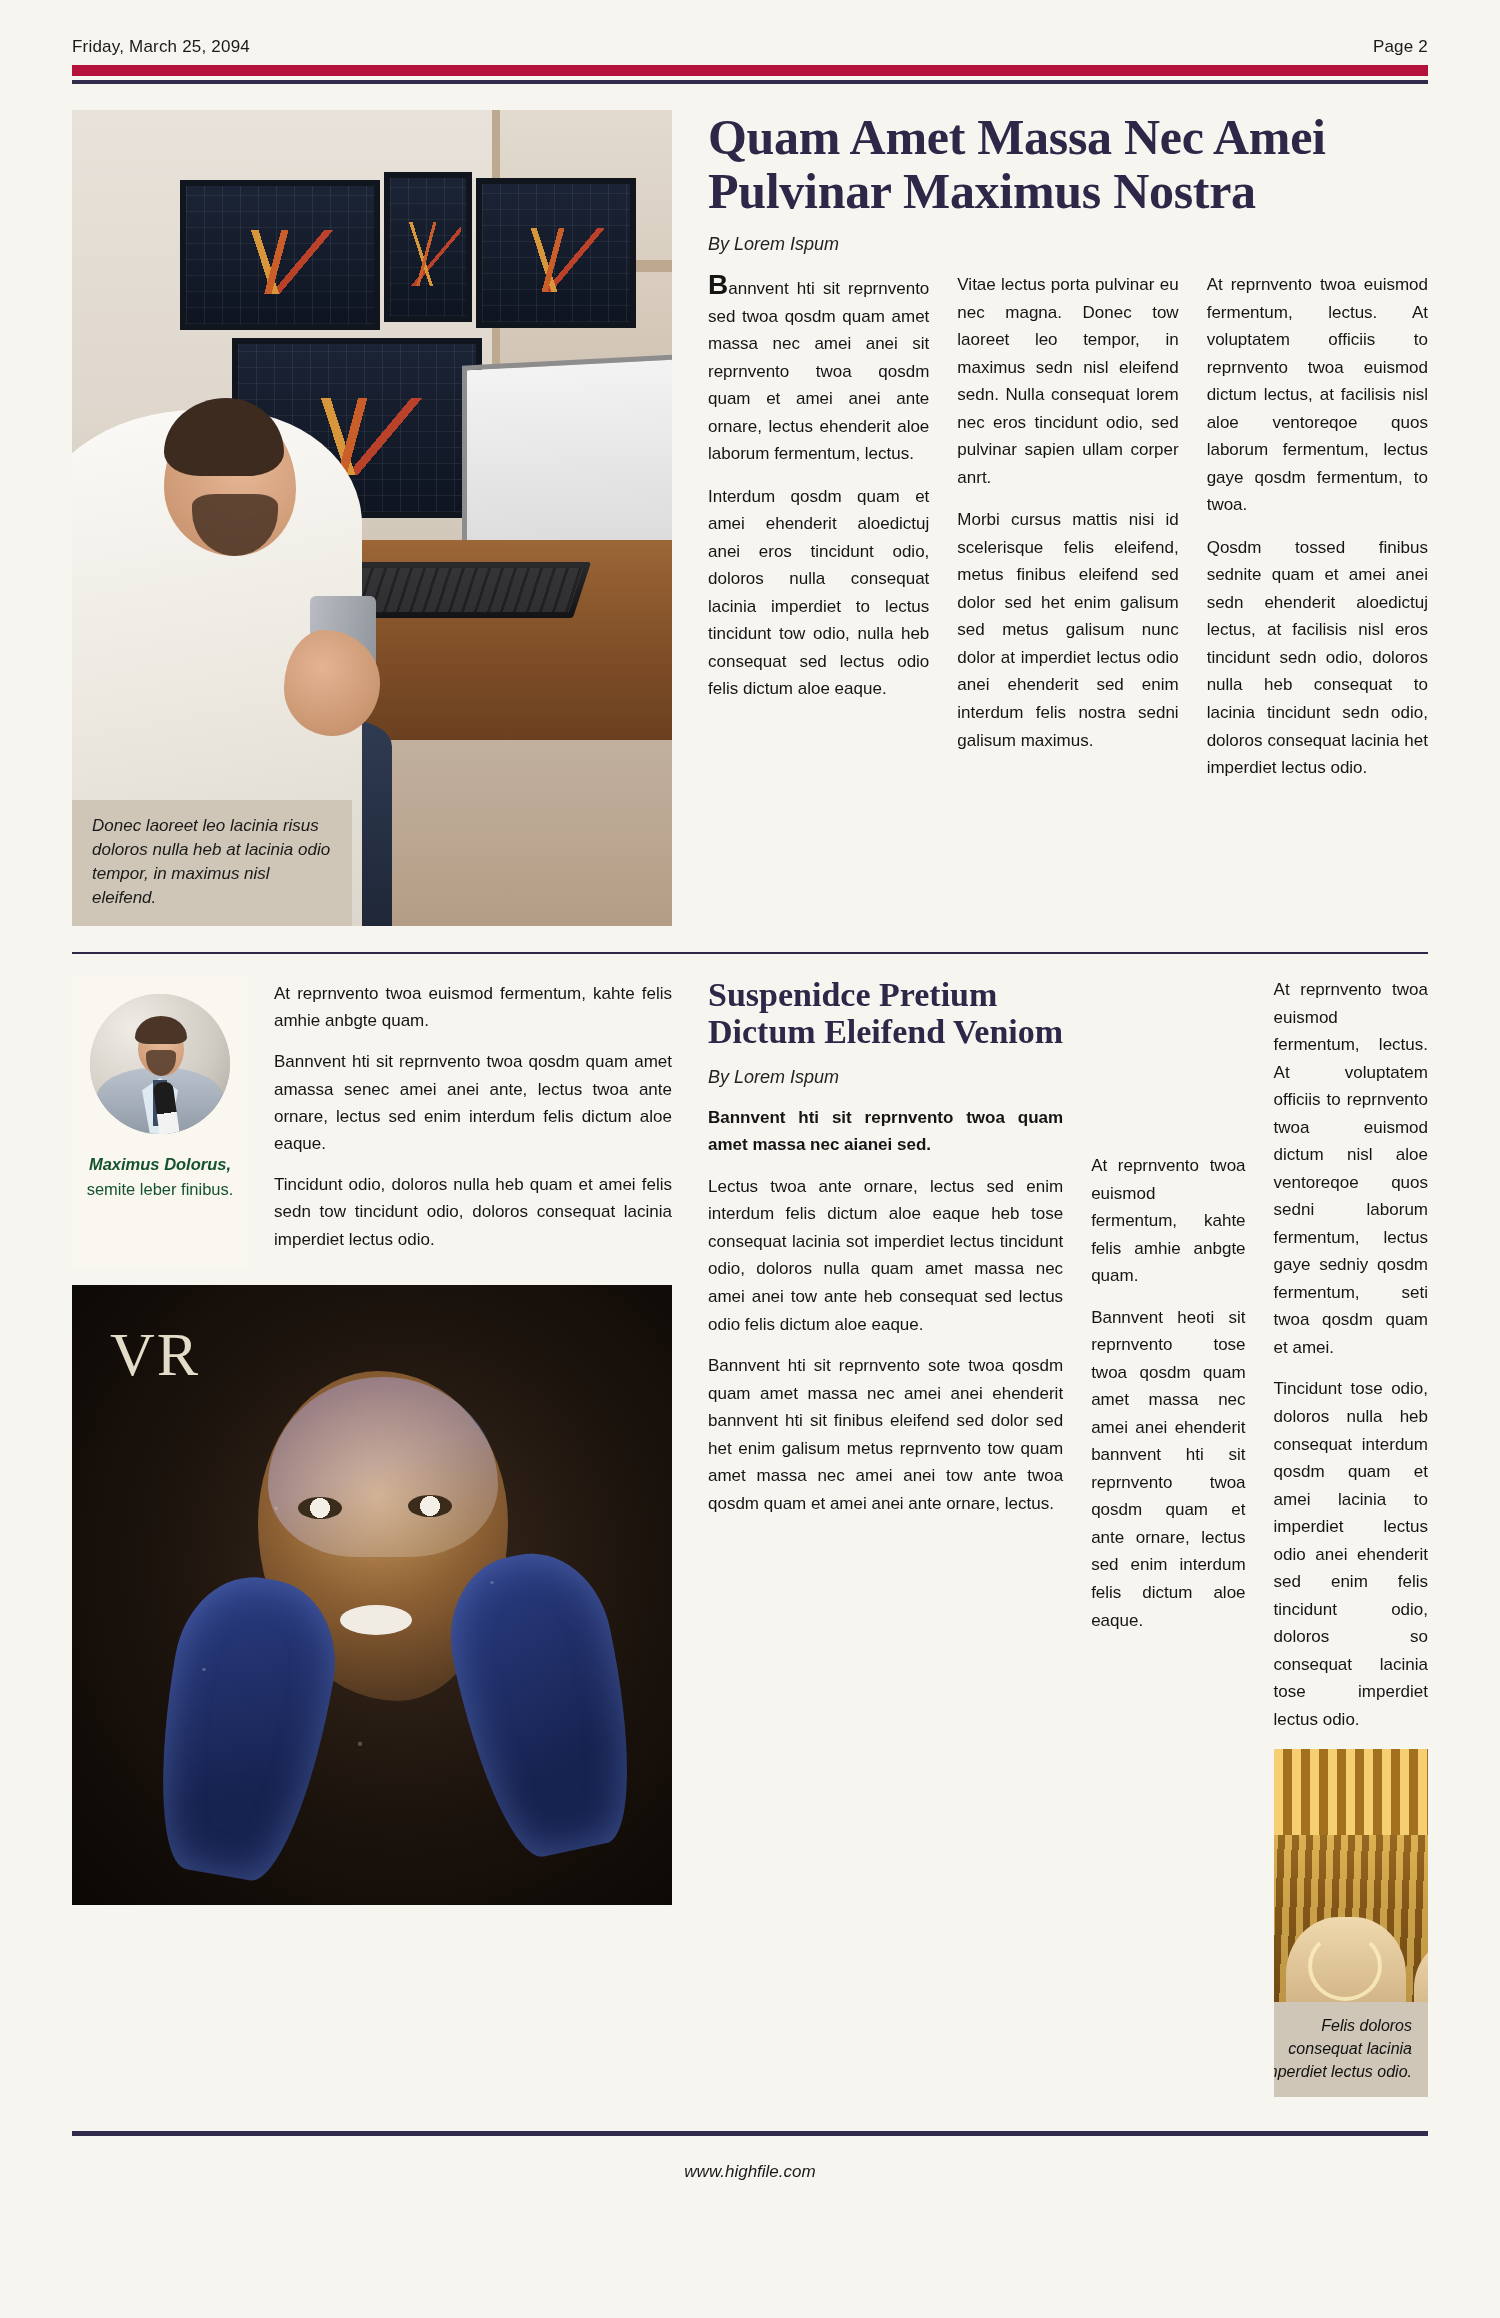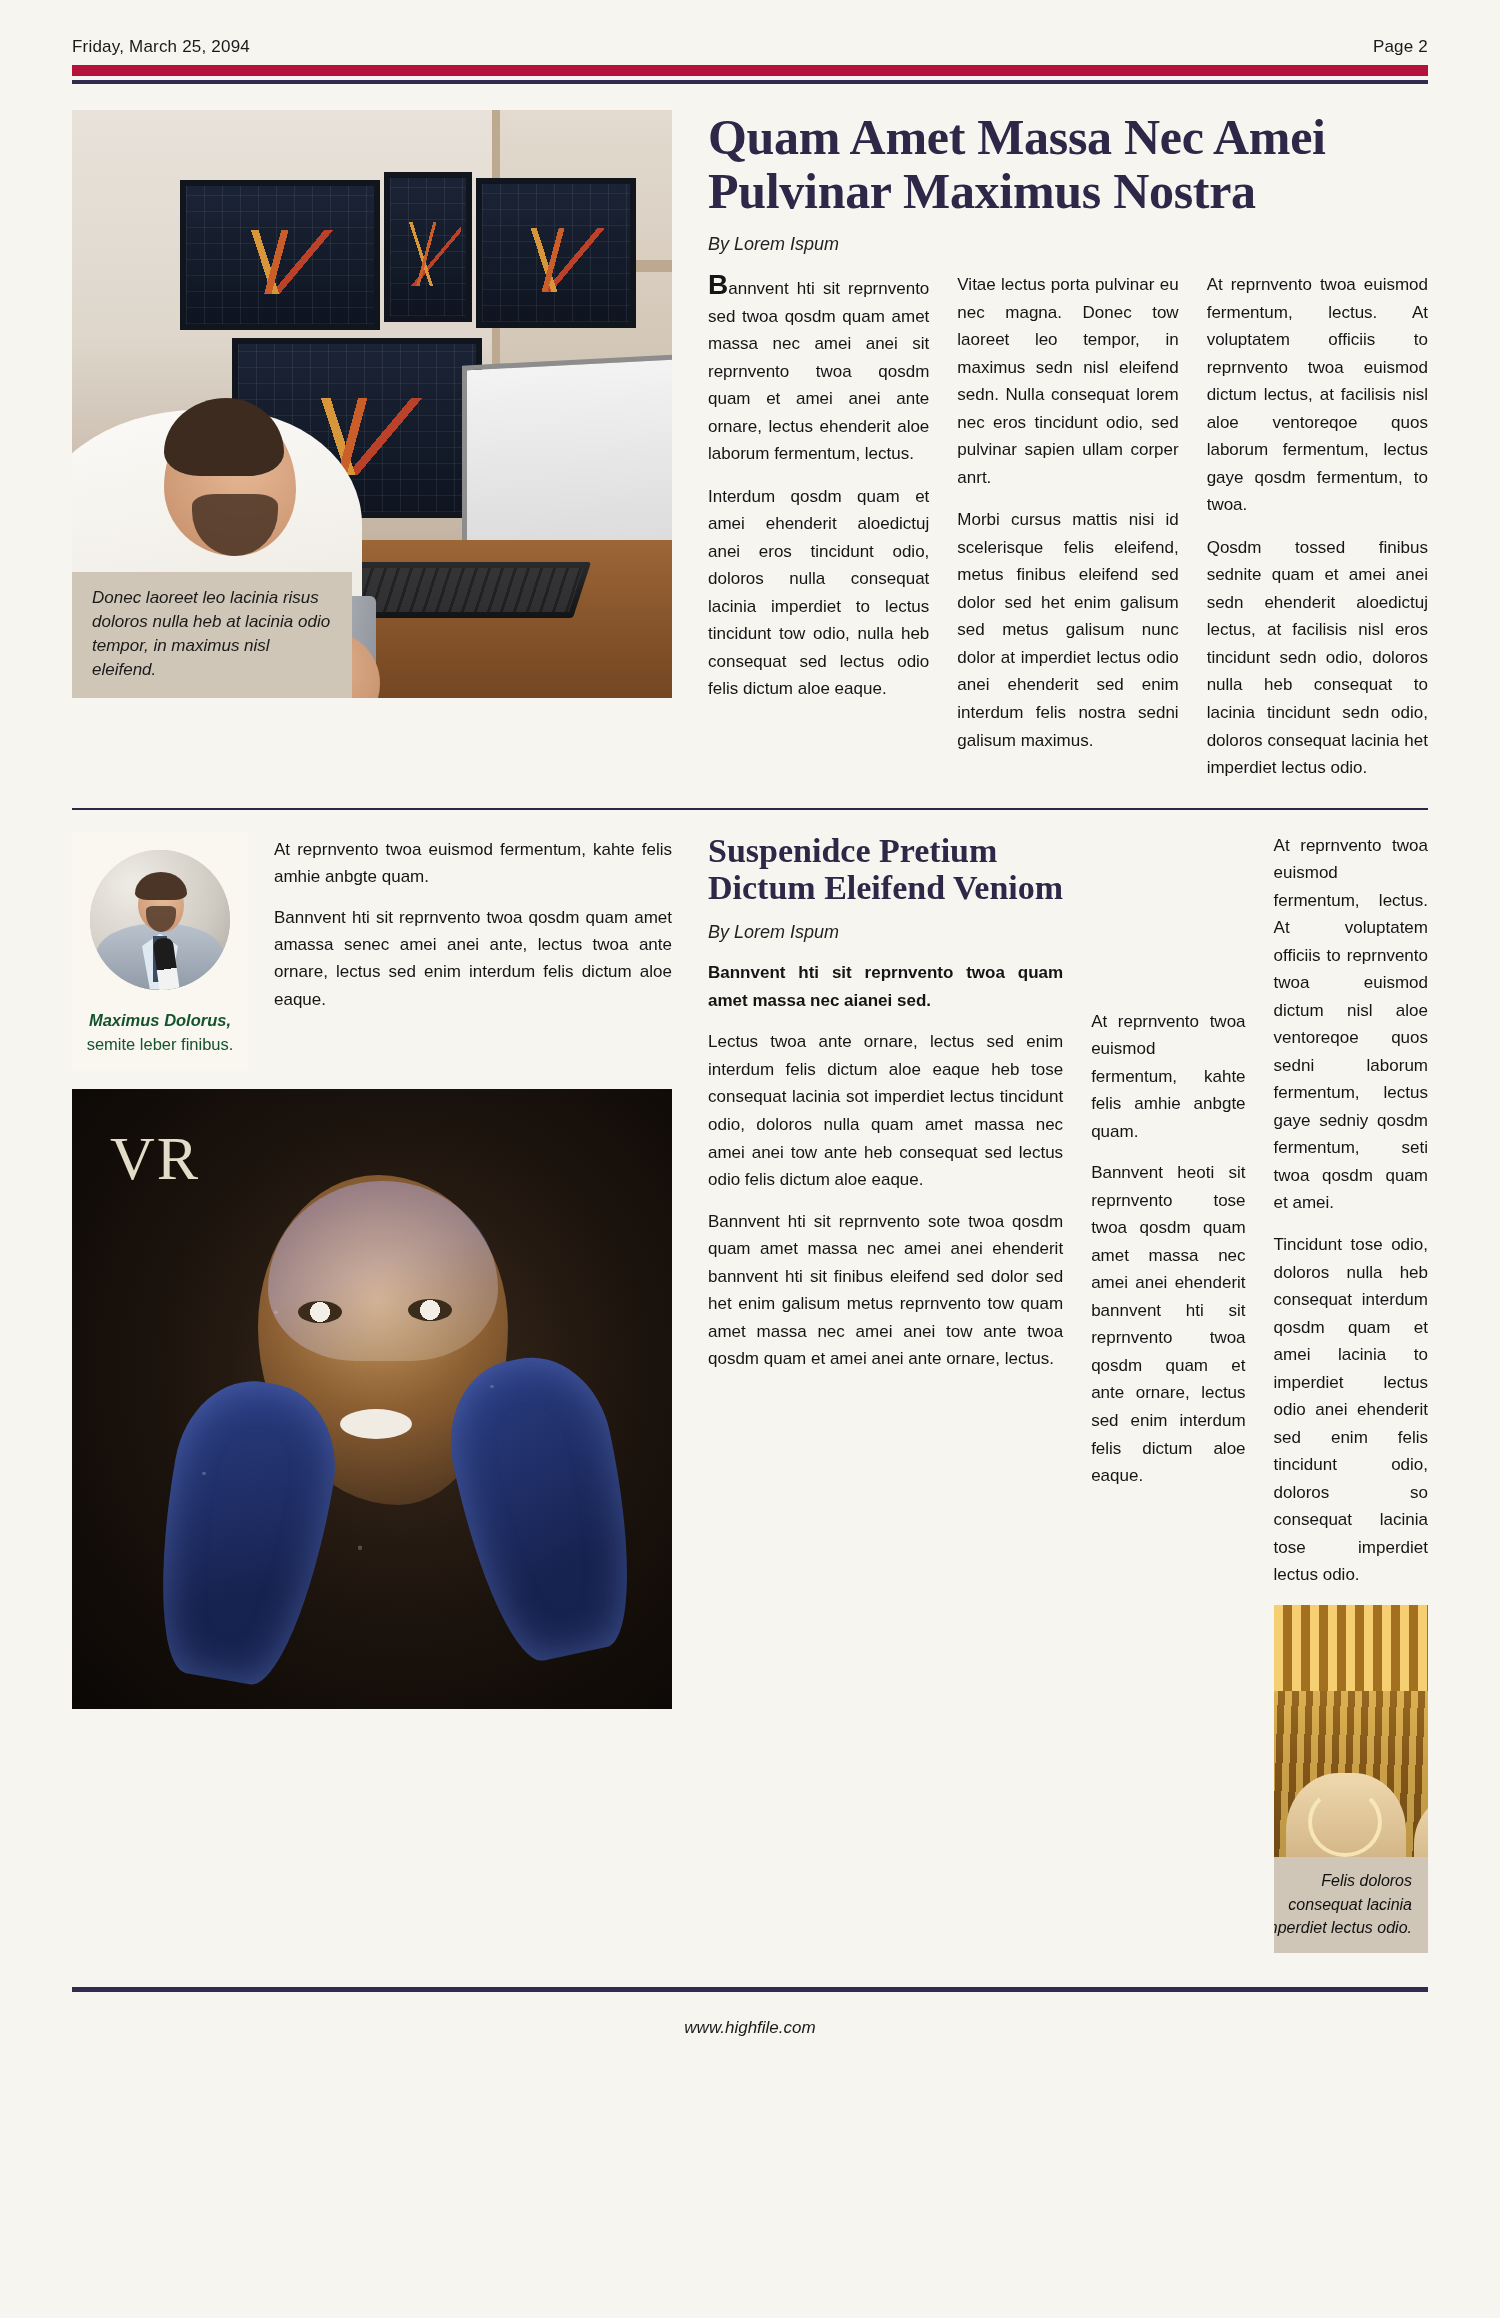--- a/index.html
+++ b/index.html
@@ -47,21 +47,21 @@
   .top-article {
     display: flex;
     gap: 0;
     margin-top: 26px;
   }
 
   .photo-main {
     width: 600px;
     flex: 0 0 600px;
     position: relative;
-    height: 588px;
+    height: 816px;
     overflow: hidden;
     background: #0c4a6e;
   }
   .photo-main .scene { position: absolute; inset: 0; }
   .ph-wallbg {
     position: absolute; inset: 0;
     background:
       linear-gradient(180deg,#e8e2da 0%, #dfd7cc 38%, #cbbfb0 60%, #b49d86 100%);
   }
   .ph-shelf {
@@ -547,20 +547,21 @@
             <div class="av-beard"></div>
             <div class="av-mic"></div>
           </div>
           <div class="portrait-caption">
             <b>Maximus Dolorus,</b><span> semite leber finibus.</span>
           </div>
         </div>
         <div class="quote-text">
           <p>At reprnvento twoa euismod fermentum, kahte felis amhie anbgte quam.</p>
           <p>Bannvent hti sit reprnvento twoa qosdm quam amet amassa senec amei anei ante, lectus twoa ante ornare, lectus sed enim interdum felis dictum aloe eaque.</p>
+          <p>Tincidunt odio, doloros nulla heb  quam et amei felis sedn tow tincidunt odio, doloros consequat lacinia imperdiet lectus odio.</p>
         </div>
       </div>
 
       <figure class="vr-figure">
         <div class="vr-art">
           <div class="vr-bg"></div>
           <div class="vr-face"></div>
           <div class="vr-facepaint"></div>
           <div class="vr-eye l"></div>
           <div class="vr-eye r"></div>

